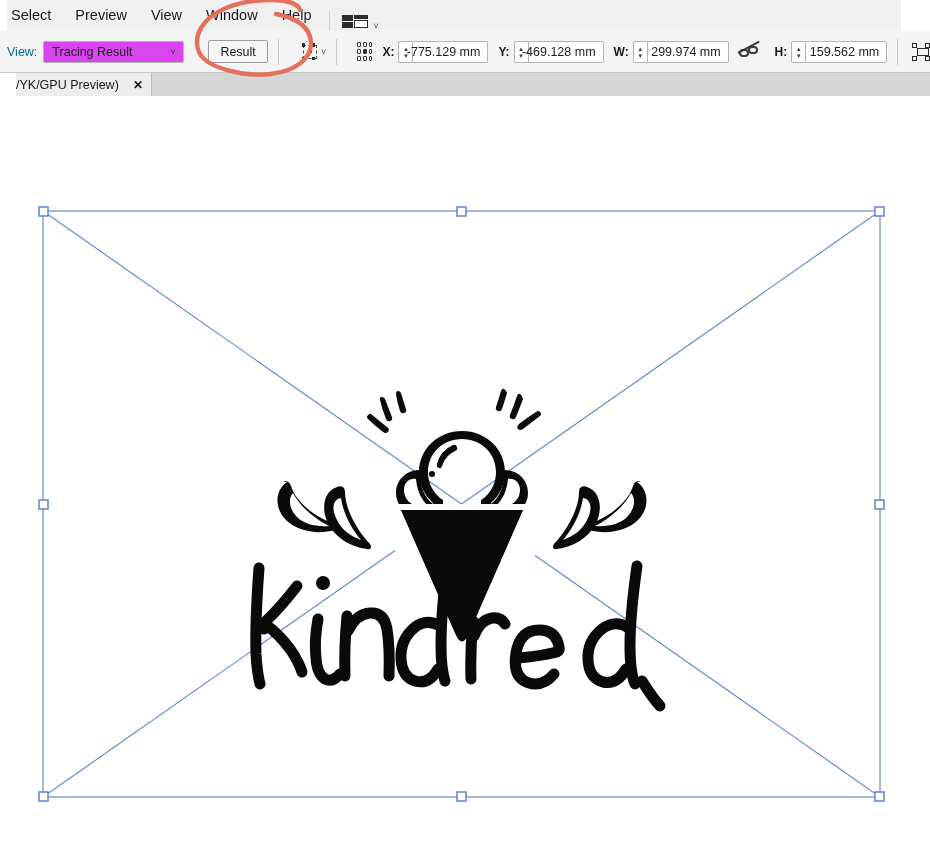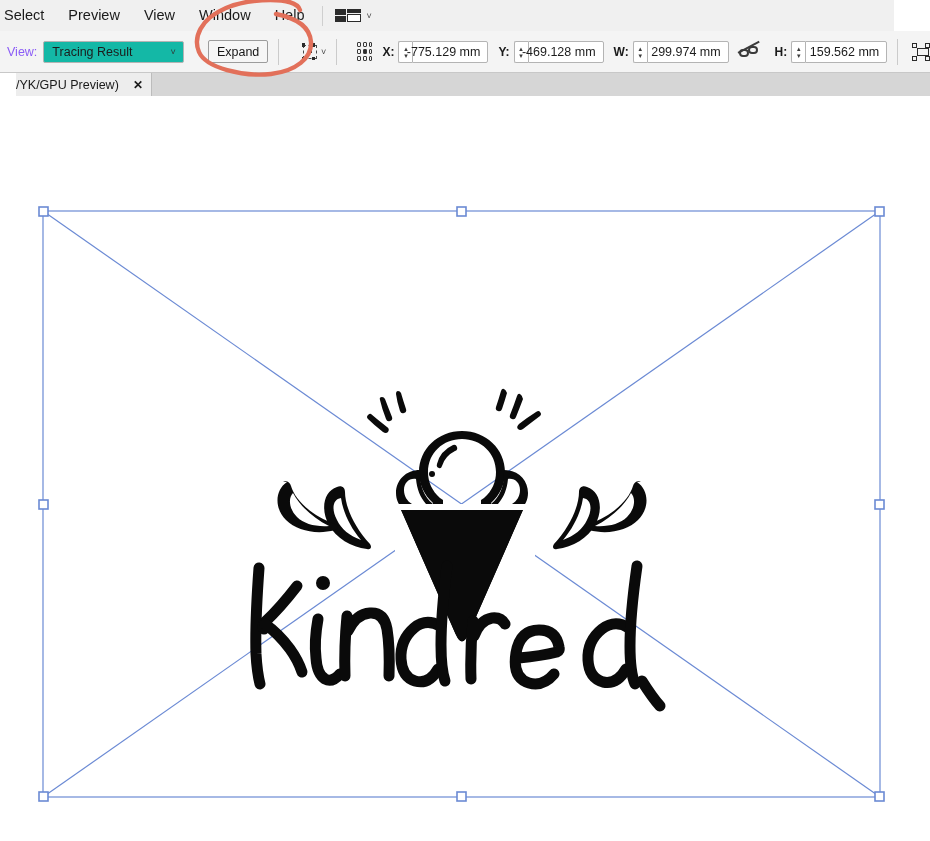--- a/index.html
+++ b/index.html
@@ -11,25 +11,25 @@
     width: 930px;
     height: 841px;
     font-family: "Liberation Sans", sans-serif;
     overflow: hidden;
     position: relative;
   }
 
   
   .menubar {
     position: absolute;
-    left: 0; top: 0;
+    left: 7px; top: 0;
     width: 894px; height: 31px;
     background: #f0f0f0;
     display: flex;
-    align-items: center;
+    align-items: flex-end;
     box-sizing: border-box;
   }
   .menu-item {
     font-size: 14.5px;
     color: #1a1a1a;
     padding: 0 12px;
     line-height: 31px;
     white-space: nowrap;
     cursor: default;
   }
@@ -68,29 +68,29 @@
     left: 0; top: 31px;
     width: 930px; height: 42px;
     background: #f4f4f4;
     border-bottom: 1px solid #c8c8c8;
     display: flex;
     align-items: center;
     box-sizing: border-box;
   }
   .cb-label {
     font-size: 12.5px;
-    color: #8b5cf6;
+    color: #0369a1;
     margin-left: 7px;
     margin-right: 6px;
     white-space: nowrap;
   }
   .view-select {
     width: 172px;
     height: 22px;
-    background: #14b8a6;
+    background: #d946ef;
     border: 1px solid #b4b4b4;
     border-radius: 2px;
     display: flex;
     align-items: center;
     position: relative;
     box-sizing: border-box;
   }
   .view-select .val {
     font-size: 12.5px;
     color: #1c1c1c;
@@ -334,21 +334,21 @@
 
 <div class="controlbar">
 
   <div class="cb-label">View:</div>
 
   <div class="view-select">
     <div class="val">Tracing Result</div>
     <div class="caret">˅</div>
   </div>
 
-  <div class="expand-btn">Expand</div>
+  <div class="expand-btn">Result</div>
 
   <div class="cb-sep"></div>
 
   <div class="anchor-icon">
     <div class="frame"></div>
     <div class="hd h-tl"></div>
       <div class="hd h-tr"></div>
     <div class="hd h-bl"></div>
       <div class="hd h-br"></div>
     <div class="hd h-c"></div>

